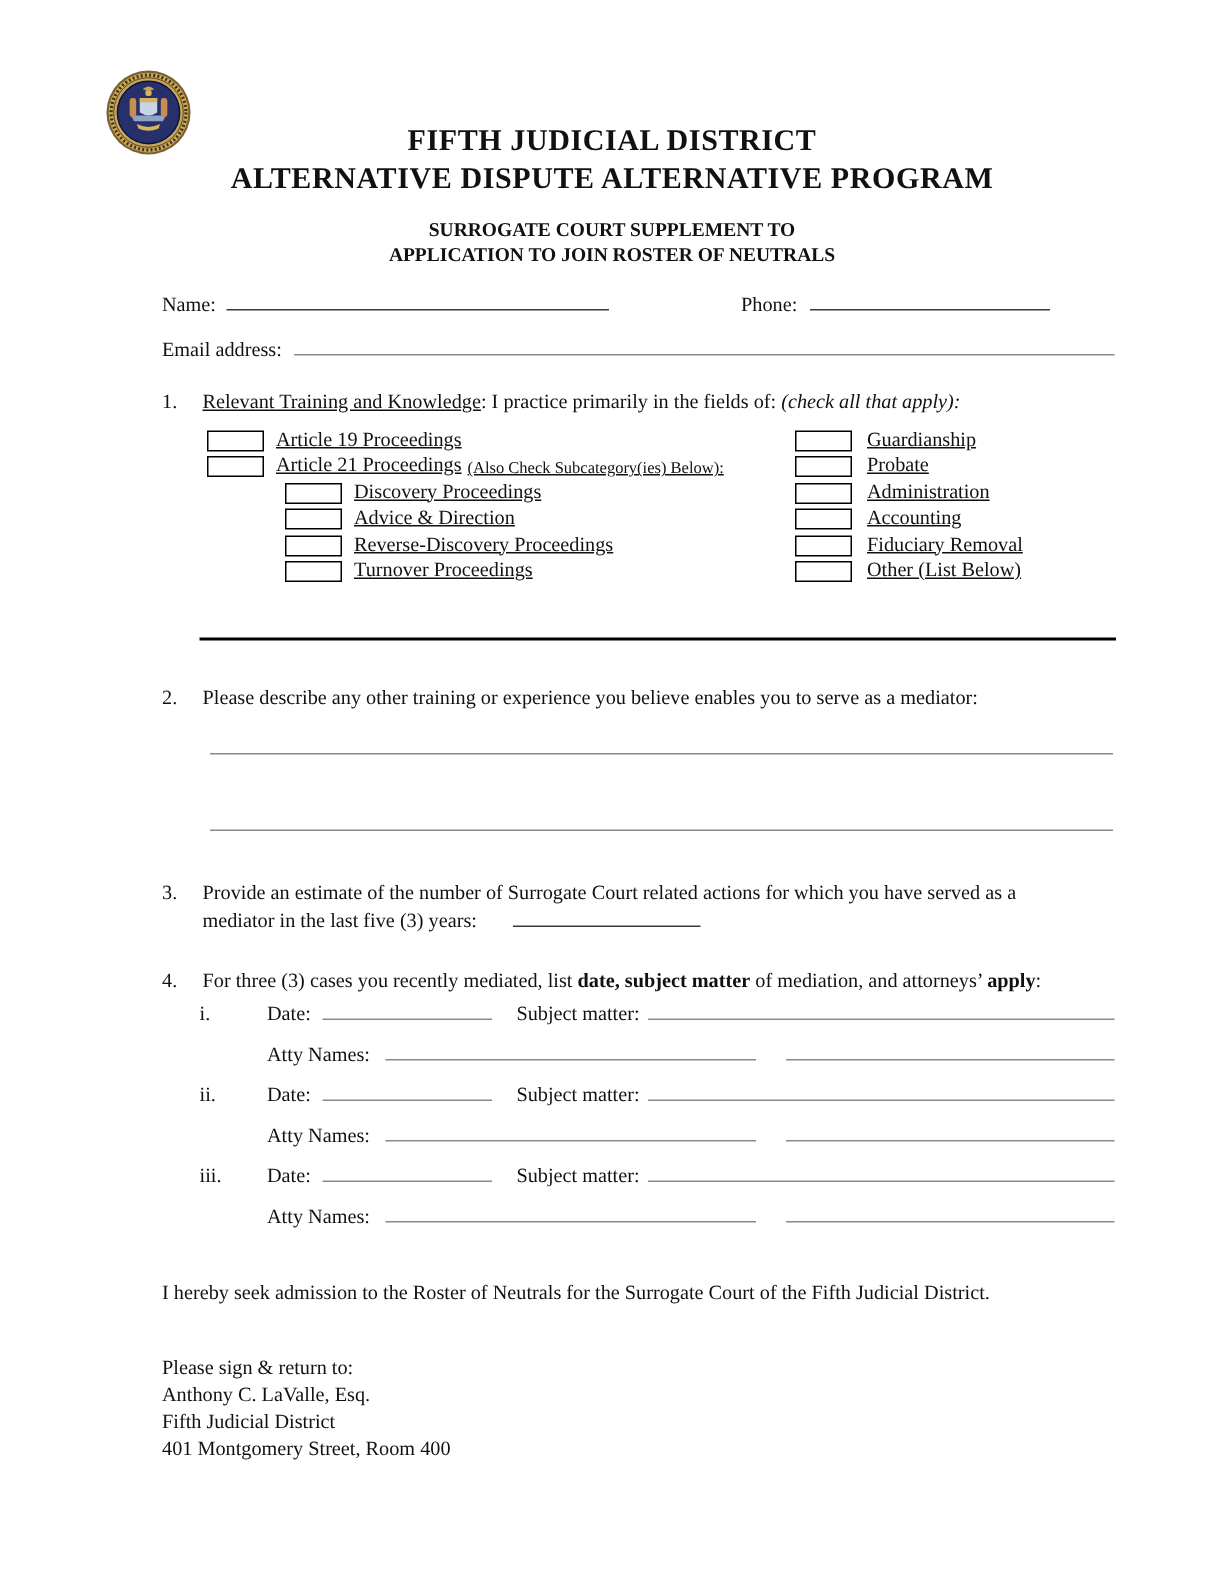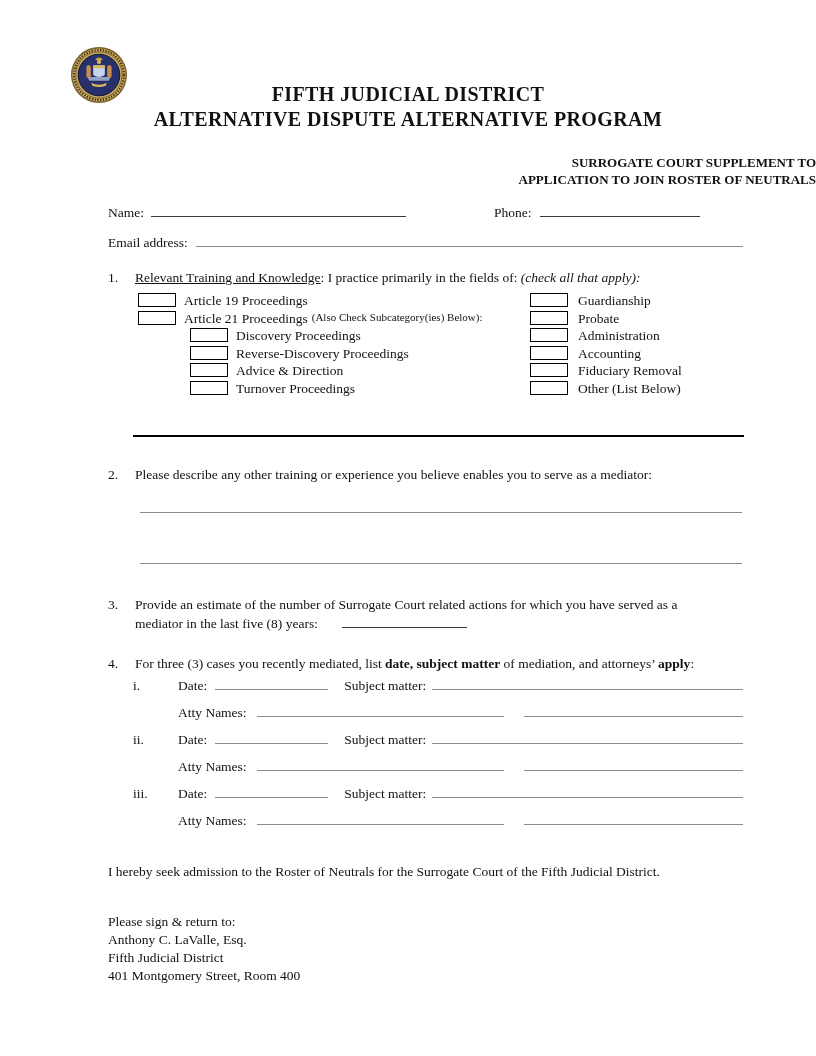--- a/index.html
+++ b/index.html
@@ -7,21 +7,21 @@
   body {
     width:816px; height:1056px;
     font-family:"Liberation Serif", serif;
     color:#111; font-size:13.5px;
     position:relative; overflow:hidden;
   }
   .seal { position:absolute; left:70px; top:46px; width:58px; height:58px; }
 
   .hdr { margin-top:82px; text-align:center; font-weight:bold;
          font-size:20px; line-height:25px; letter-spacing:0.4px; }
-  .subhdr { margin-top:22px; text-align:right; font-weight:bold;
+  .subhdr { margin-top:12px; text-align:center; font-weight:bold;
             font-size:13px; line-height:17px; }
 
   .content { margin-left:108px; margin-right:73px; }
 
   .row { display:flex; align-items:baseline; }
   .bl { display:inline-block; border-bottom:1px solid #3a3a3a; height:13px; }
   .bl.gray { border-bottom-color:#8a8a8a; }
   .bl.thick { border-bottom-width:2px; border-bottom-color:#000; }
 
   .contact-row1 { margin-top:16px; }
@@ -29,21 +29,21 @@
   .lbl { white-space:nowrap; }
 
   .qrow { display:flex; align-items:baseline; }
   .qnum { width:27px; flex:none; }
   .qbody { flex:1; }
   .q1 { margin-top:19px; }
   .uline { text-decoration:underline; }
   .ital { font-style:italic; }
 
   .cbwrap { position:relative; margin-top:7px; }
-  .cbrow { display:flex; align-items:flex-start; height:17.5px; }
+  .cbrow { display:flex; align-items:flex-end; height:17.5px;text-decoration:underline; }
   .cbox { width:38px; height:14px; border:1px solid #000; flex:none; background:#fff; }
   .cb-left { margin-left:30px; }
   .cb-left .cbrow.sub { margin-left:52px; }
   .cb-left .lab { margin-left:8px; white-space:nowrap; }
   .small-note { font-size:11px; margin-left:4px; }
   .cb-right { position:absolute; left:422px; top:0; }
   .cb-right .lab { margin-left:10px; white-space:nowrap; }
 
   .other-line { margin-left:25px; width:611px; margin-top:26px; }
   .q2 { margin-top:26px; }
@@ -135,25 +135,25 @@
         <span class="cbox"></span>
         <span class="lab">Article 21 Proceedings</span>
         <span class="small-note">(Also Check Subcategory(ies) Below):</span>
       </div>
       <div class="cbrow sub">
         <span class="cbox"></span>
         <span class="lab">Discovery Proceedings</span>
       </div>
       <div class="cbrow sub">
         <span class="cbox"></span>
+        <span class="lab">Advice &amp; Direction</span>
+      </div>
+      <div class="cbrow sub">
+        <span class="cbox"></span>
         <span class="lab">Reverse-Discovery Proceedings</span>
-      </div>
-      <div class="cbrow sub">
-        <span class="cbox"></span>
-        <span class="lab">Advice &amp; Direction</span>
       </div>
       <div class="cbrow sub">
         <span class="cbox"></span>
         <span class="lab">Turnover Proceedings</span>
       </div>
     </div>
     <div class="cb-right">
       <div class="cbrow">
         <span class="cbox"></span>
         <span class="lab">Guardianship</span>
@@ -189,21 +189,21 @@
     <span class="qnum">2.</span>
     <span class="qbody">Please describe any other training or experience you believe enables you to serve as a mediator:</span>
   </div>
   <div class="bl gray q2-line1"></div>
   <div class="bl gray q2-line2"></div>
 
   
   <div class="qrow q3">
     <span class="qnum">3.</span>
     <span class="qbody"><span>Provide an estimate of the number of Surrogate Court related actions for which you have served as a</span><br>
-      <span>mediator in the last five (8) years:</span><span class="bl q3-blank"></span>
+      <span>mediator in the last five (3) years:</span><span class="bl q3-blank"></span>
     </span>
   </div>
 
   
   <div class="qrow q4">
     <span class="qnum">4.</span>
     <span class="qbody"><span>For three (3) cases you recently mediated, list </span><span class="bold">date, subject matter</span><span> of mediation, and attorneys’ </span><span class="bold">apply</span><span>:</span></span>
   </div>
 
   <div class="cases">

